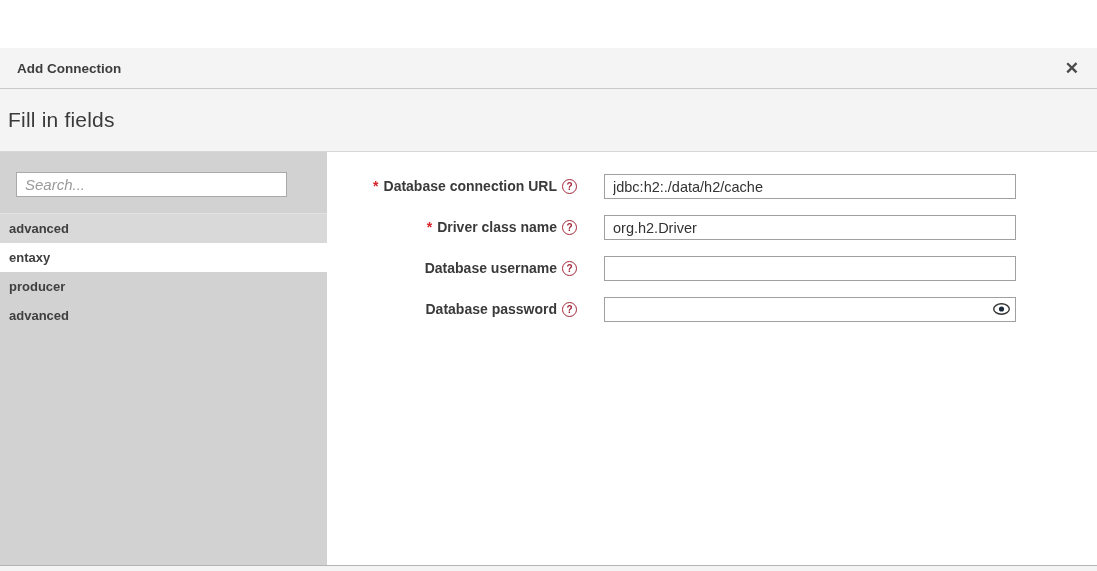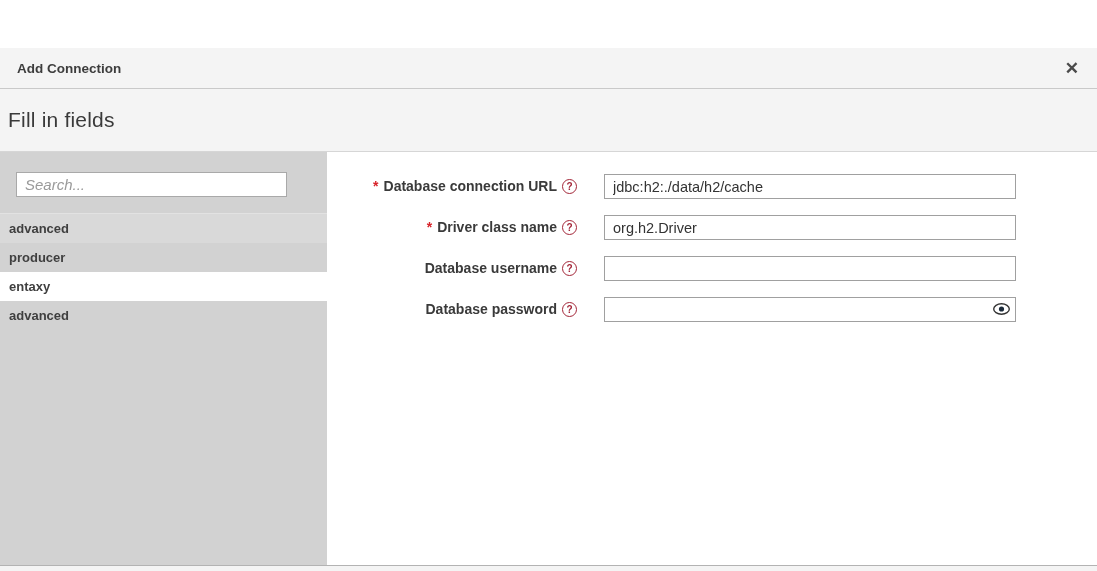--- a/index.html
+++ b/index.html
@@ -106,25 +106,25 @@
   </div>
 
   <div class="body">
 
     <div class="sidebar">
       <input class="search-input" type="text" placeholder="Search..." style="">
       <div class="group-list">
         <div class="group-item alt">
           <span>advanced</span>
         </div>
+        <div class="group-item selected">
+          <span>entaxy</span>
+        </div>
         <div class="group-item">
           <span>producer</span>
-        </div>
-        <div class="group-item selected">
-          <span>entaxy</span>
         </div>
         <div class="group-item">
           <span>advanced</span>
         </div>
       </div>
     </div>
 
     <div class="content">
 
       <div class="form-row">

